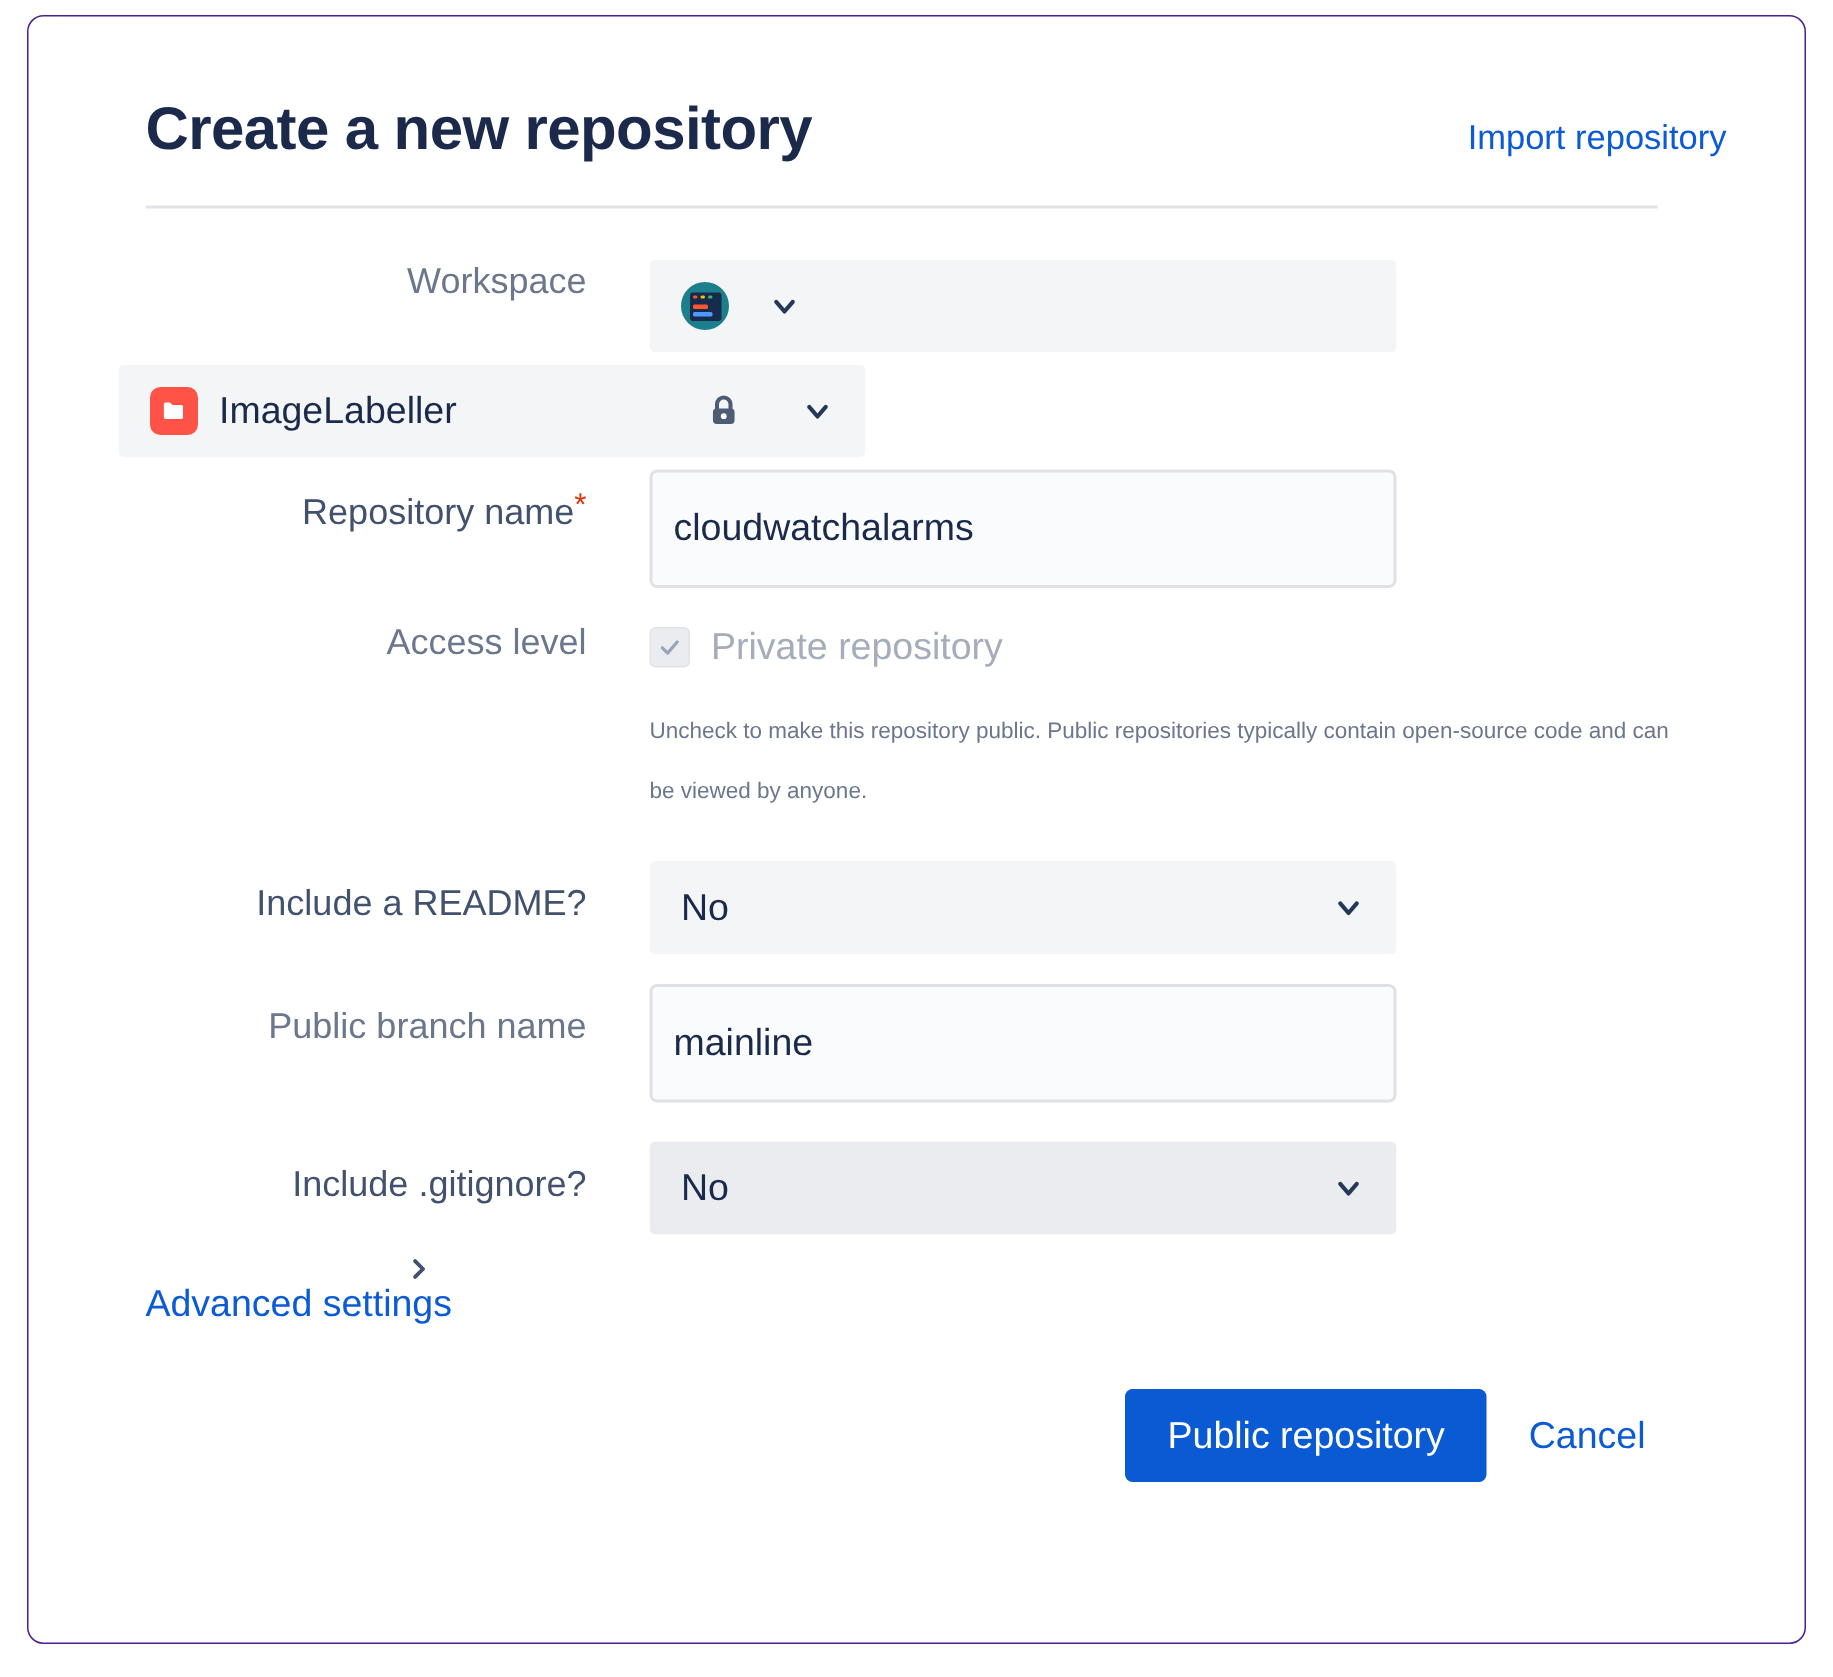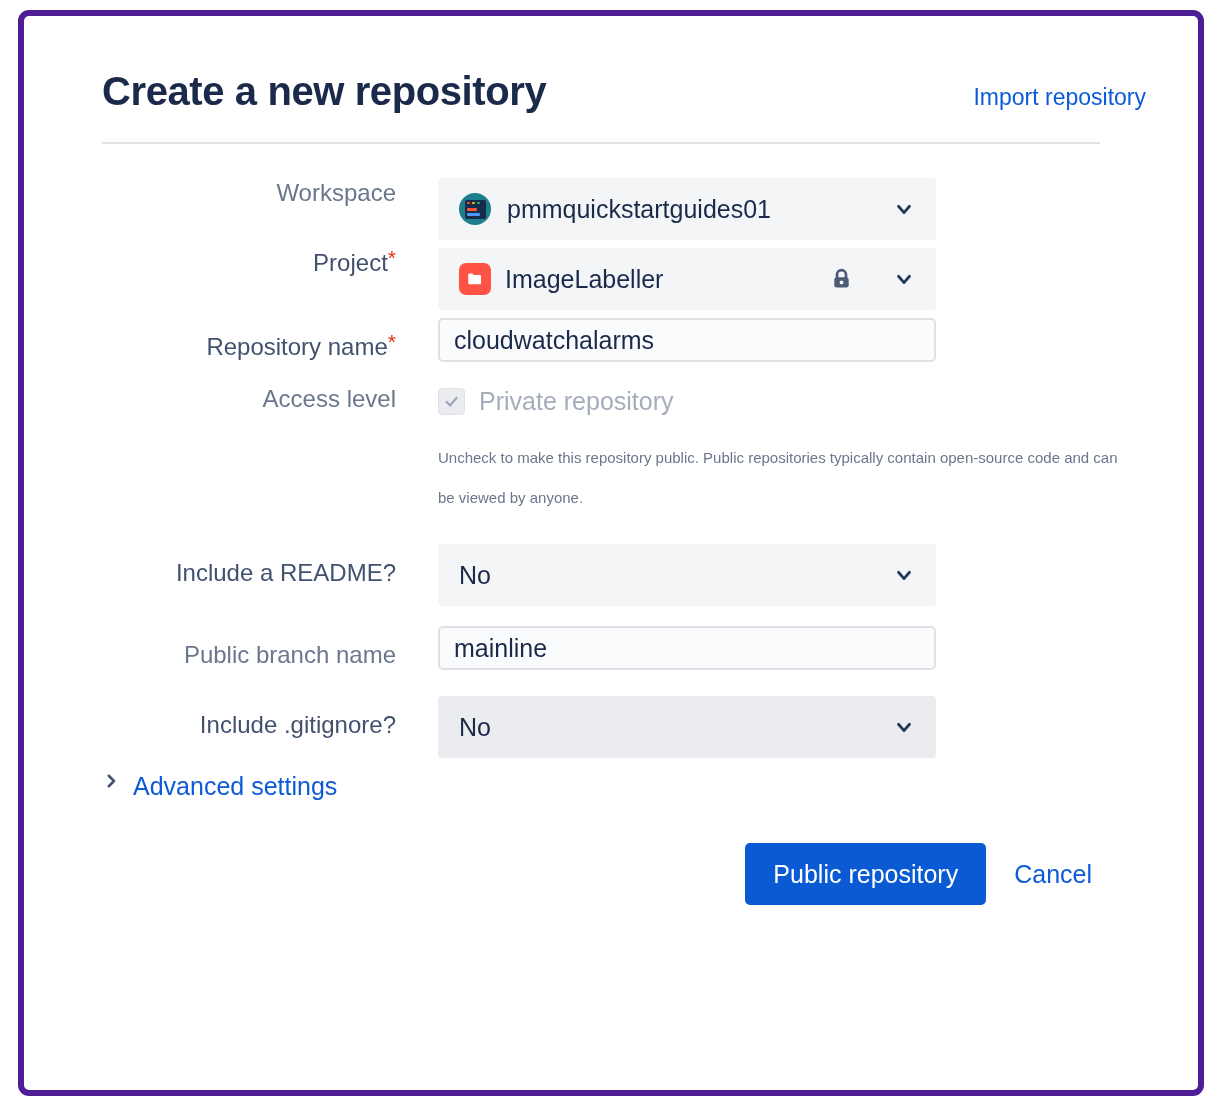--- a/index.html
+++ b/index.html
@@ -14,21 +14,21 @@
     -webkit-font-smoothing: antialiased;
   }
   .card {
     position: absolute;
     left: 18px;
     top: 10px;
     width: 1186px;
     height: 1086px;
     box-sizing: border-box;
     background: #ffffff;
-    border: 6px solid #4c1d95;
+    border: 1px solid #4c1d95;
     border-radius: 11px;
   }
   .card-inner {
     padding: 52px 50px 0 60px;
   }
 
   
   .header {
     display: flex;
     align-items: baseline;
@@ -169,21 +169,21 @@
     margin-left: 8px;
     margin-right: 28px;
     display: flex;
     align-items: center;
   }
 
   
   .text-input {
     width: 498px;
     box-sizing: border-box;
-    height: 44px;
+    height: 79px;
     background: #FAFBFC;
     border: 2px solid #DFE1E6;
     border-radius: 5px;
     font-size: 25px;
     color: #1B2A4B;
     padding: 0 14px;
     font-family: "Liberation Sans", sans-serif;
     outline: none;
   }
 
@@ -215,25 +215,26 @@
     margin-top: 22px;
     font-size: 15px;
     line-height: 40px;
     color: #6B778C;
     width: 690px;
   }
 
   
   .advanced {
     display: flex;
-    align-items: flex-start;
+    align-items: flex-end;
     margin-top: 14px;
     margin-left: 18px;
     cursor: pointer;
     width: max-content;
+    flex-direction: column;
   }
   .advanced .arrow {
     margin-right: 13px;
     display: flex;
     align-items: center;
   }
   .advanced-label {
     font-size: 25px;
     color: #0C5BD6;
   }
@@ -284,32 +285,30 @@
       <div class="row">
         <div class="label-col">Workspace</div>
         <div class="field-col">
           <div class="select">
             <span class="avatar-ws">
               <span class="win">
                   <span class="bar1"></span>
                   <span class="bar2"></span>
                 </span>
             </span>
-            <span class="value">pmmquickstartguides01</span>
             <span class="chev">
               <svg width="22" height="22" viewBox="0 0 24 24" fill="none" stroke="#253858" stroke-width="3" stroke-linecap="round" stroke-linejoin="round">
                   <polyline points="6,9 12,16 18,9"></polyline>
                 </svg>
             </span>
           </div>
         </div>
       </div>
 
       <div class="row">
-        <div class="label-col dark"><span>Project</span><span class="req">*</span></div>
         <div class="field-col">
           <div class="select">
             <span class="proj-icon">
               <svg width="18" height="18" viewBox="0 0 24 24" fill="#ffffff">
                   <path d="M3 6a1.5 1.5 0 0 1 1.5-1.5h4l2 2.2h8A1.5 1.5 0 0 1 20 8.2v9.3A1.5 1.5 0 0 1 18.5 19h-14A1.5 1.5 0 0 1 3 17.5V6z"></path>
                 </svg>
             </span>
             <span class="value">ImageLabeller</span>
             <span class="lock-icon">
               <svg width="27" height="27" viewBox="0 0 24 24" fill="none">

